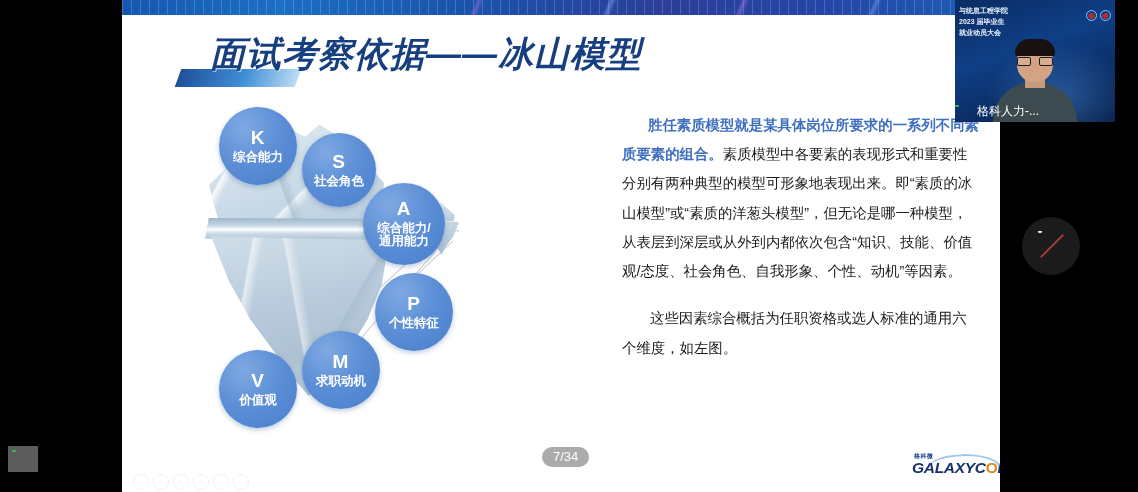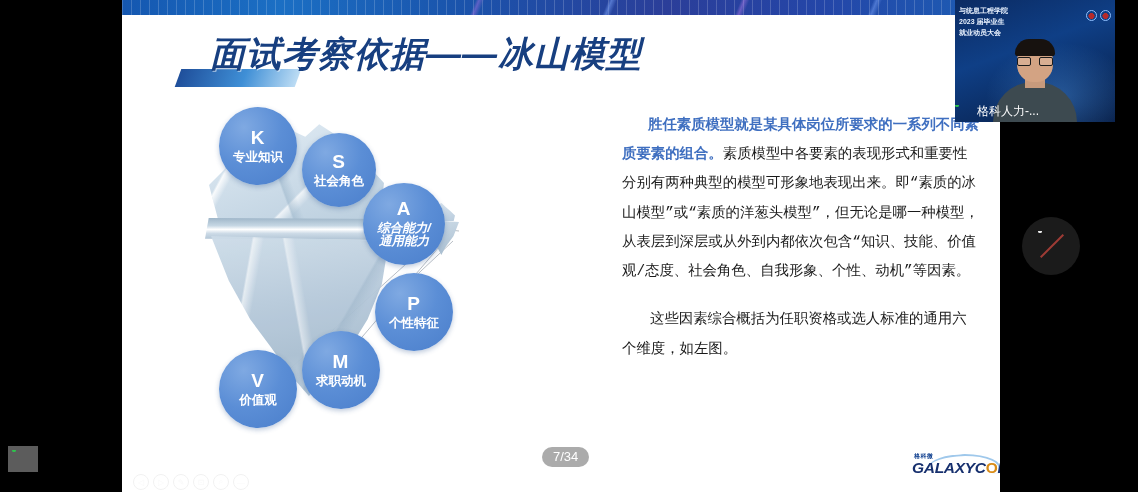--- a/index.html
+++ b/index.html
@@ -100,37 +100,37 @@
   .bubble {
     position: absolute; border-radius: 50%;
     background: radial-gradient(circle at 32% 26%, #7fa9e2 0%, #5b8ed6 48%, #4a7ecb 100%);
     color:#fff; text-align:center; display:flex; flex-direction:column;
     align-items:center; justify-content:center;
     box-shadow: 0 2px 5px rgba(40,80,140,.3);
     line-height: 1.05;
   }
   .bubble .code { font-size: 19px; font-weight: bold; letter-spacing:1px; }
   .bubble .lbl  { font-size: 12.5px; font-weight: bold; margin-top: 3px; }
-  .bubble .lbl span { display:block;font-style:italic; }
+  .bubble .lbl span { display:block; }
 
   .b-k { left: 42px;  top: 12px;  width: 78px; height: 78px; }
   .b-s { left: 125px; top: 38px;  width: 74px; height: 74px; }
   .b-a { left: 186px; top: 88px;  width: 82px; height: 82px; }
   .b-p { left: 198px; top: 178px; width: 78px; height: 78px; }
   .b-m { left: 125px; top: 236px; width: 78px; height: 78px; }
   .b-v { left: 42px;  top: 255px; width: 78px; height: 78px; }
 
   .cursor { position:absolute; left: 258px; top: 112px; width:10px; height:15px; }
 
   
   .body-text {
     position: absolute; left: 500px; top: 96px; width: 358px;
     font-size: 14.4px; color: #1a1a1a; line-height: 2.03;
   }
-  .body-text .p1 { text-indent: 26px; font-family: Liberation Mono, monospace; }
+  .body-text .p1 { text-indent: 26px; }
   .body-text .hl { color: #3f6fc0; font-weight: bold; }
   .body-text .p2 { margin-top: 18px; text-indent: 28px; }
 
   
   .page-pill {
     position: absolute; left: 420px; top: 432px;
     padding: 2px 11px 3px; border-radius: 11px;
     background: rgba(120,120,120,.62); color: #fff; font-size: 13px;
   }
   .logo { position: absolute; left: 790px; top: 437px; width: 92px; height: 32px; }
@@ -283,21 +283,21 @@
         <div class="mt"></div>
           <div class="mb"></div>
       </div>
 
       <svg class="cursor" viewBox="0 0 10 15">
         <polygon points="0,0 0,12 3,9 5.5,14 7.5,13 5,8.5 9,8.5" fill="#fff" stroke="#222" stroke-width=".8"></polygon>
       </svg>
 
       <div class="bubble b-k">
         <span class="code">K</span>
-        <span class="lbl">专业知识</span>
+        <span class="lbl">综合能力</span>
       </div>
       <div class="bubble b-s">
         <span class="code">S</span>
         <span class="lbl">社会角色</span>
       </div>
       <div class="bubble b-a">
         <span class="code">A</span>
         <span class="lbl">
           <span>综合能力/</span>
           <span>通用能力</span>

